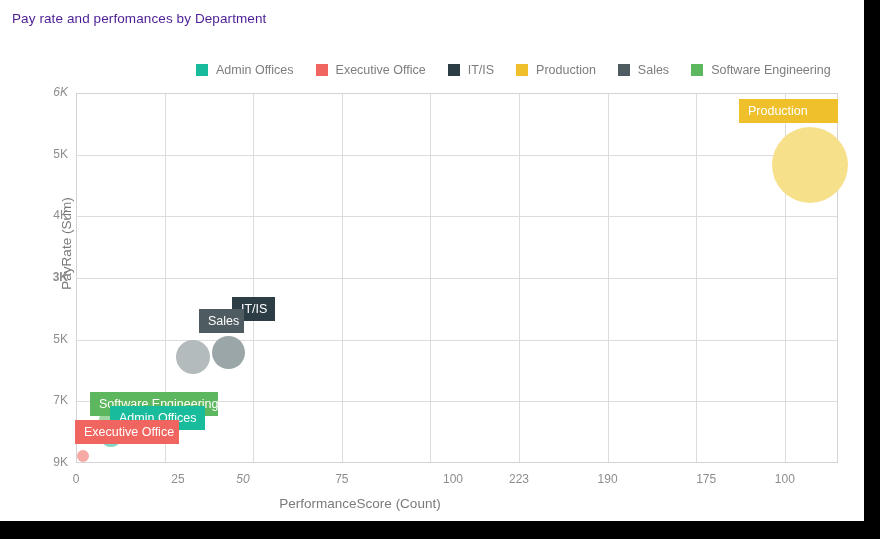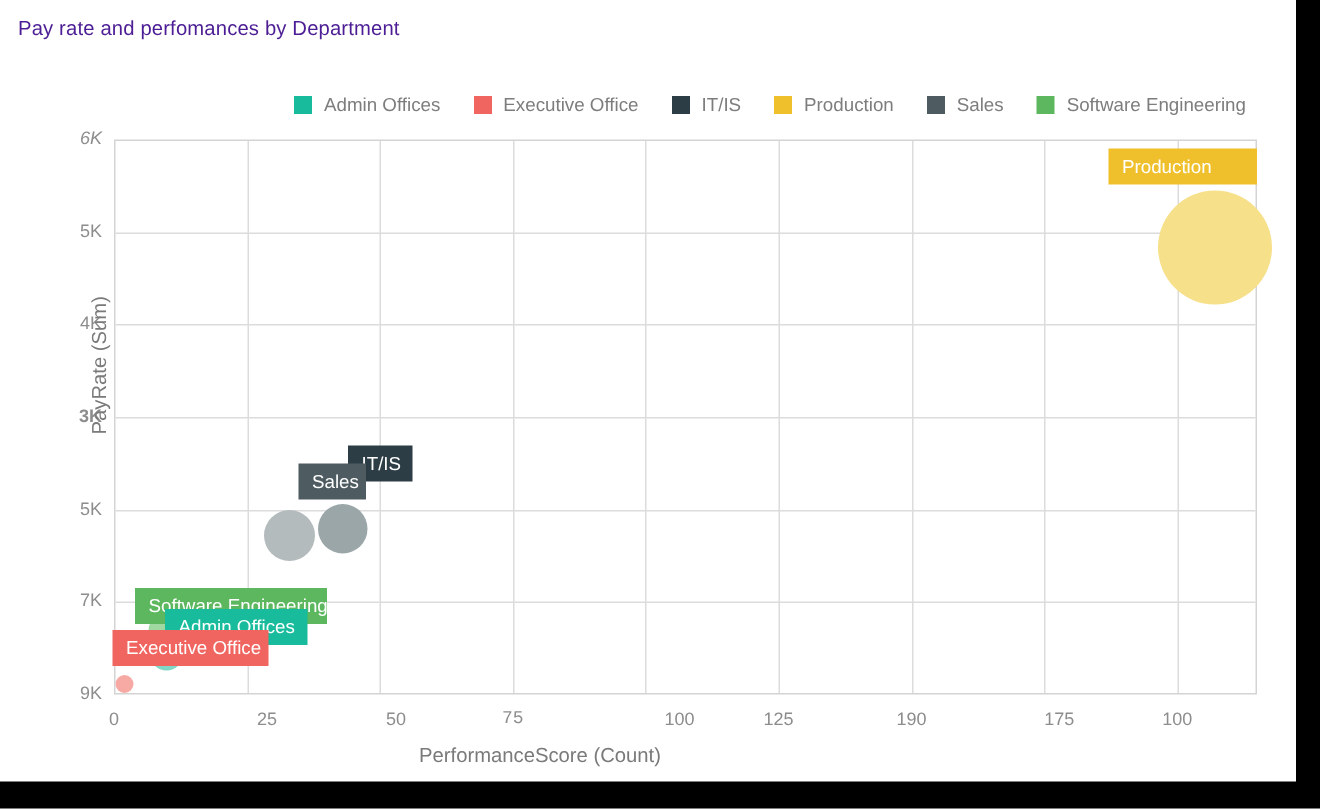--- a/index.html
+++ b/index.html
@@ -203,24 +203,24 @@
     <div id="axes-labels">
         <div class="ytick-label" style="top: 455px;">9K</div>
         <div class="ytick-label" style="top: 393.333px;">7K</div>
         <div class="ytick-label" style="top: 331.667px;">5K</div>
         <div class="ytick-label" style="top: 270px; font-weight: bold;">3K</div>
         <div class="ytick-label" style="top: 208.333px;">4K</div>
         <div class="ytick-label" style="top: 146.667px;">5K</div>
         <div class="ytick-label" style="top: 85px; font-style: italic;">6K</div>
         <div class="xtick-label" style="left: 56px;">0</div>
         <div class="xtick-label" style="left: 158px;">25</div>
-        <div class="xtick-label" style="left: 244px;">50</div>
-        <div class="xtick-label" style="left: 321.814px; font-family: Liberation Mono, monospace;">75</div>
+        <div class="xtick-label" style="left: 223px; font-style: italic;">50</div>
+        <div class="xtick-label" style="left: 321.814px;">75</div>
         <div class="xtick-label" style="left: 433px;">100</div>
-        <div class="xtick-label" style="left: 499.023px;">125</div>
+        <div class="xtick-label" style="left: 499.023px;">223</div>
         <div class="xtick-label" style="left: 587.628px;">190</div>
         <div class="xtick-label" style="left: 676.233px; text-align: right;">175</div>
         <div class="xtick-label" style="left: 764.837px;">100</div>
       </div>
 
     <div id="ylabel">PayRate (Sum)</div>
     <div id="xlabel">PerformanceScore (Count)</div>
 
     <div id="bubbles">
         <div class="bubble" style="width: 12px; height: 12px; left: 77.0884px; top: 449.6px; background: rgb(247, 169, 164);"></div>

